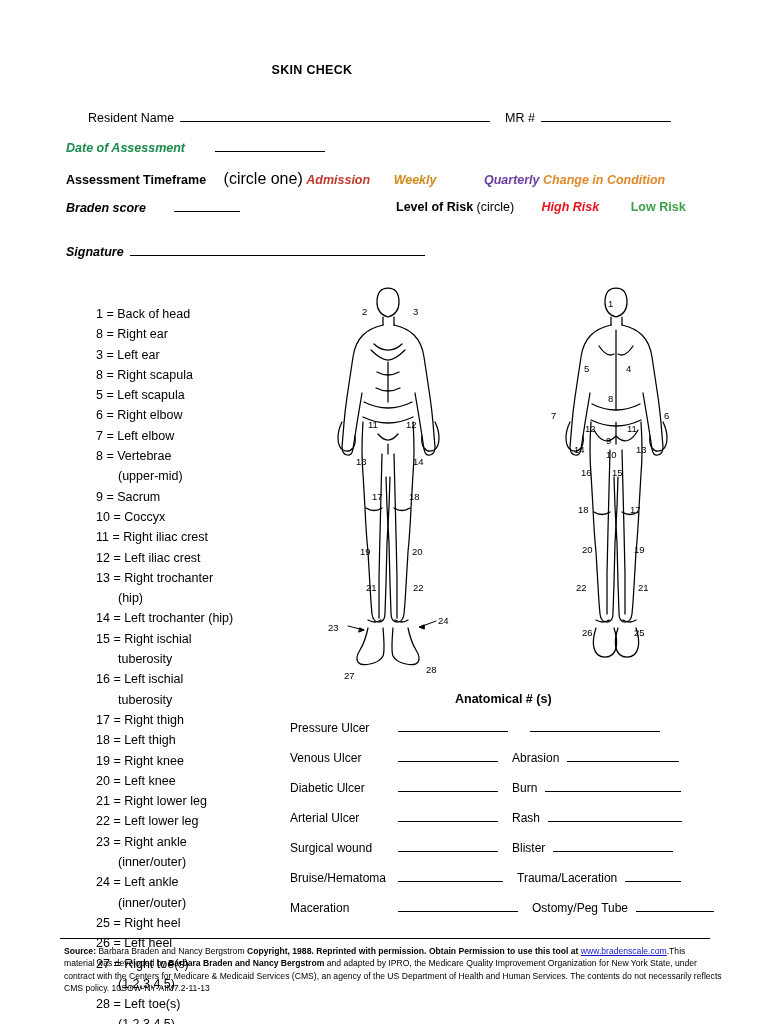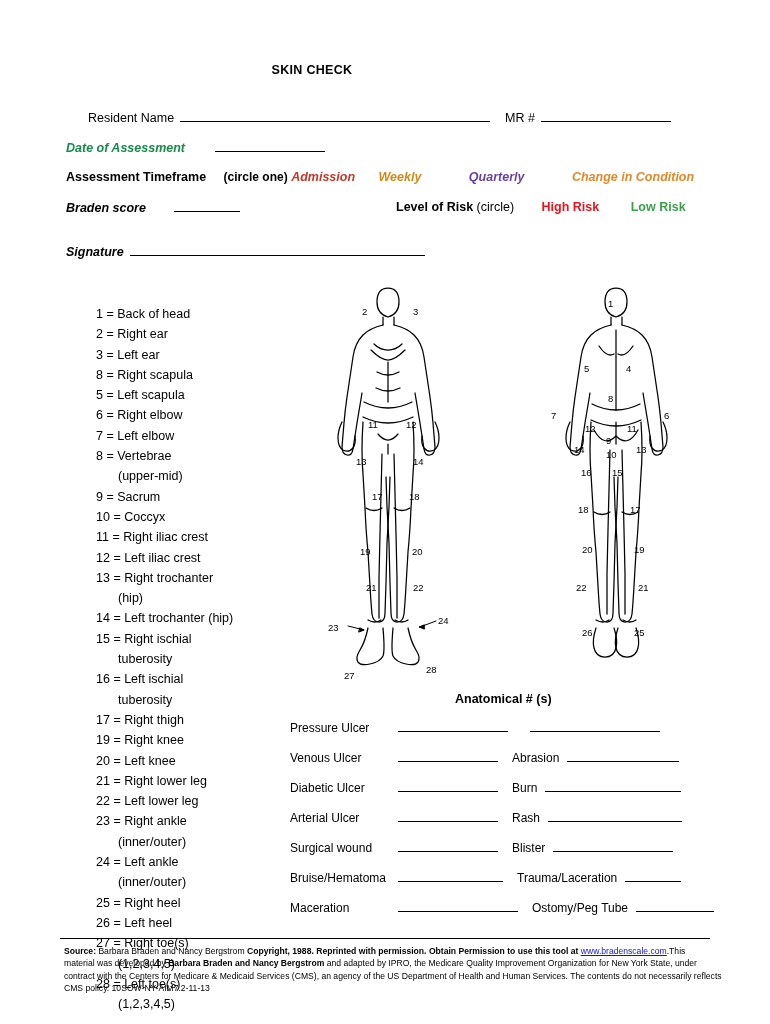--- a/index.html
+++ b/index.html
@@ -47,33 +47,33 @@
   #date-assessment-row { top: 140px; left: 66px; }
   .green-italic {
     color: #1a8a4b;
     font-style: italic;
     font-weight: bold;
   }
   #date-assessment-row .line { width: 110px; margin-left: 30px; }
 
   #timeframe-row { top: 170px; left: 66px; }
   #timeframe-row b { font-weight: bold; }
-  .circle-one { font-weight: bold; font-size: 12px; }
+  .circle-one { font-weight: normal; font-size: 16px; }
   .opt { font-style: italic; font-weight: bold; }
   .opt-admission { color: #c0392b; }
   .opt-weekly { color: #d08a1a; margin-left: 20px; }
   .opt-quarterly { color: #6a3fa0; margin-left: 44px; }
-  .opt-change { color: #e0892a; margin-left: 44px; }
+  .opt-change { color: #e0892a; }
 
   #braden-row { top: 200px; left: 66px; }
   #braden-row .braden-lbl { font-weight: bold; font-style: italic; }
   #braden-row .line { width: 66px; margin-left: 28px; }
   #risk-group { position: absolute; top: 200px; left: 396px; font-size: 12.5px; }
   #risk-group .risk-lbl { font-weight: bold; }
-  #risk-group .high { color: #e8131d; font-weight: bold; margin-left: 24px; }
+  #risk-group .high { color: #e8131d; font-weight: bold; margin-left: 24px; font-style: italic; }
   #risk-group .low { color: #3aa14a; font-weight: bold; margin-left: 28px; }
 
   #signature-row { top: 244px; left: 66px; font-size: 12.5px; }
   #signature-row .sig-lbl { font-weight: bold; font-style: italic; }
   #signature-row .line { width: 295px; margin-left: 6px; }
 
   
   #legend {
     position: absolute;
     top: 304px; left: 96px;
@@ -177,40 +177,41 @@
     <span class="high">High Risk</span>
     <span class="low">Low Risk</span>
   </div>
 
   <div class="row" id="signature-row">
     <span class="sig-lbl">Signature</span><span class="line"></span>
   </div>
 
   <div id="legend">
       <div class="">1 = Back of head</div>
-      <div class="">2 = Right ear</div>
+      <div class="">8 = Right ear</div>
       <div class="">3 = Left ear</div>
       <div class="">8 = Right scapula</div>
       <div class="">5 = Left scapula</div>
       <div class="">6 = Right elbow</div>
       <div class="">7 = Left elbow</div>
       <div class="">8 = Vertebrae</div>
       <div class="indent">(upper-mid)</div>
       <div class="">9 = Sacrum</div>
       <div class="">10 = Coccyx</div>
       <div class="">11 = Right iliac crest</div>
       <div class="">12 = Left iliac crest</div>
       <div class="">13 = Right trochanter</div>
       <div class="indent">(hip)</div>
       <div class="">14 = Left trochanter (hip)</div>
       <div class="">15 = Right ischial</div>
       <div class="indent">tuberosity</div>
       <div class="">16 = Left ischial</div>
       <div class="indent">tuberosity</div>
       <div class="">17 = Right thigh</div>
+      <div class="">18 = Left thigh</div>
       <div class="">19 = Right knee</div>
       <div class="">20 = Left knee</div>
       <div class="">21 = Right lower leg</div>
       <div class="">22 = Left lower leg</div>
       <div class="">23 = Right ankle</div>
       <div class="indent">(inner/outer)</div>
       <div class="">24 = Left ankle</div>
       <div class="indent">(inner/outer)</div>
       <div class="">25 = Right heel</div>
       <div class="">26 = Left heel</div>

